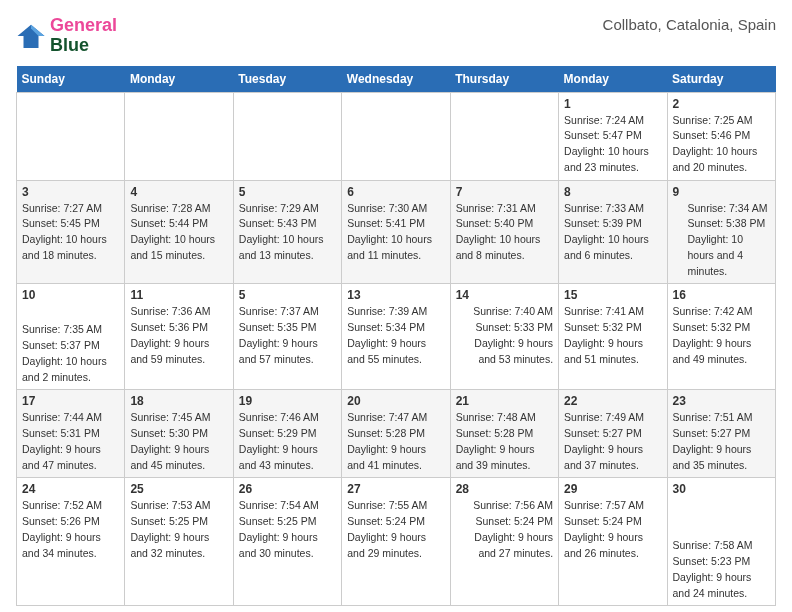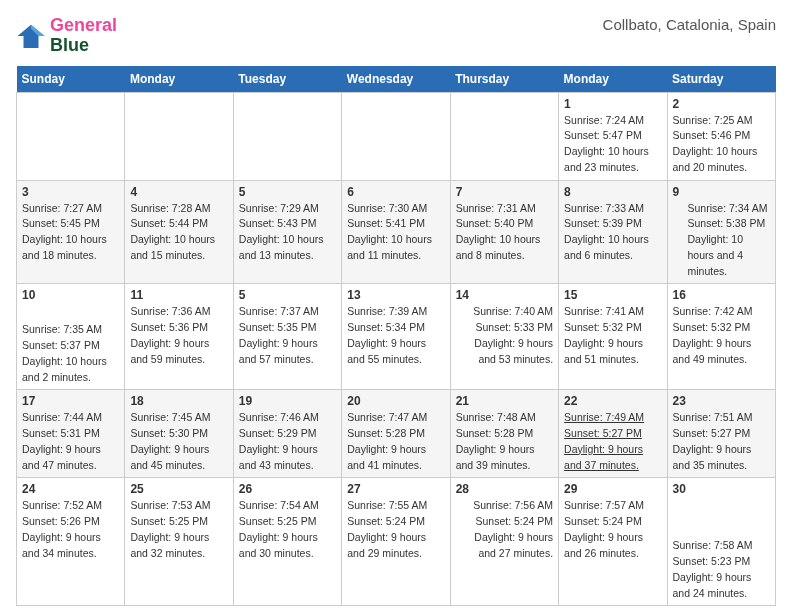--- a/index.html
+++ b/index.html
@@ -250,21 +250,21 @@
 Daylight: 9 hours and 41 minutes.</div>
         </td>
         <td>
           <span class="day-num">21</span>
           <div class="day-info" style="white-space: pre-line;">Sunrise: 7:48 AM
 Sunset: 5:28 PM
 Daylight: 9 hours and 39 minutes.</div>
         </td>
         <td>
           <span class="day-num">22</span>
-          <div class="day-info" style="white-space: pre-line; text-decoration: underline;">Sunrise: 7:49 AM
+          <div class="day-info" style="white-space: pre-line;">Sunrise: 7:49 AM
 Sunset: 5:27 PM
 Daylight: 9 hours and 37 minutes.</div>
         </td>
         <td>
           <span class="day-num">23</span>
           <div class="day-info" style="white-space: pre-line;">Sunrise: 7:51 AM
 Sunset: 5:27 PM
 Daylight: 9 hours and 35 minutes.</div>
         </td>
       </tr>

